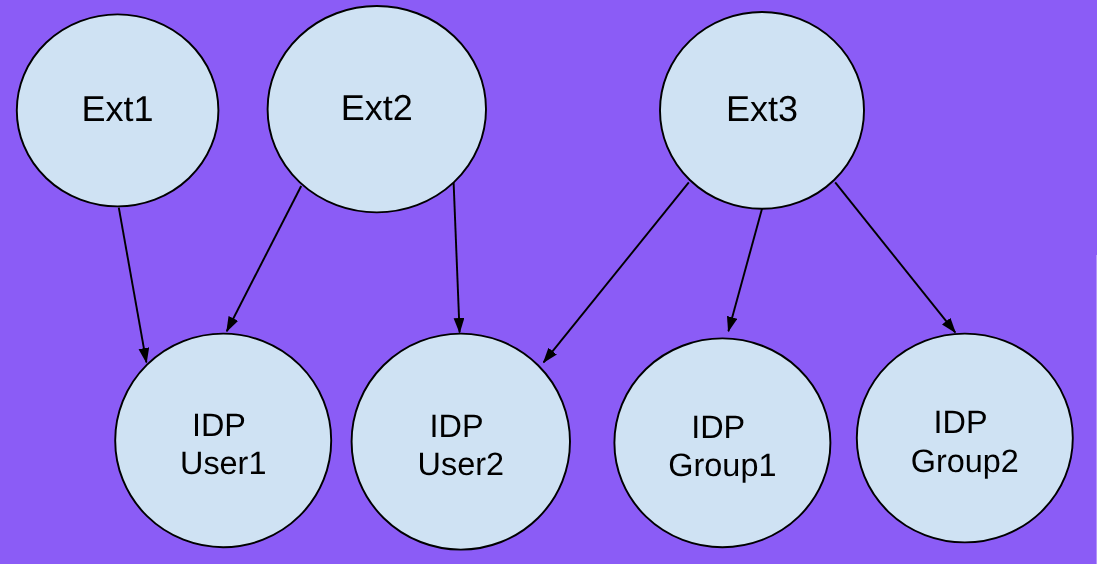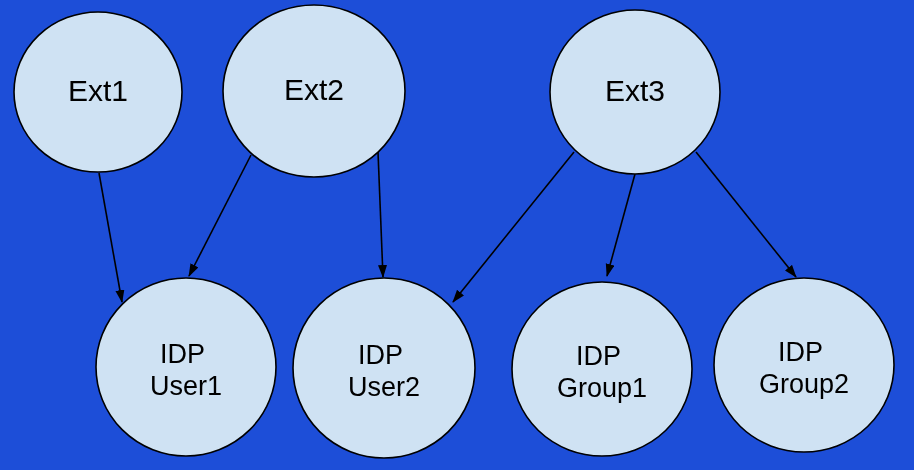--- a/index.html
+++ b/index.html
@@ -5,21 +5,21 @@
   html, body {
     margin: 0;
     padding: 0;
     background: #ffffff;
     font-family: "Liberation Sans", sans-serif;
   }
   .canvas-wrap {
     position: relative;
     width: 914px;
     height: 470px;
-    background: #1d4ed8;
+    background: #8b5cf6;
     overflow: hidden;
   }
   svg { display: block; }
   .node-shape {
     stroke: #000000;
     stroke-width: 1.6;
   }
   .edge-line {
     stroke: #000000;
     stroke-width: 1.6;

